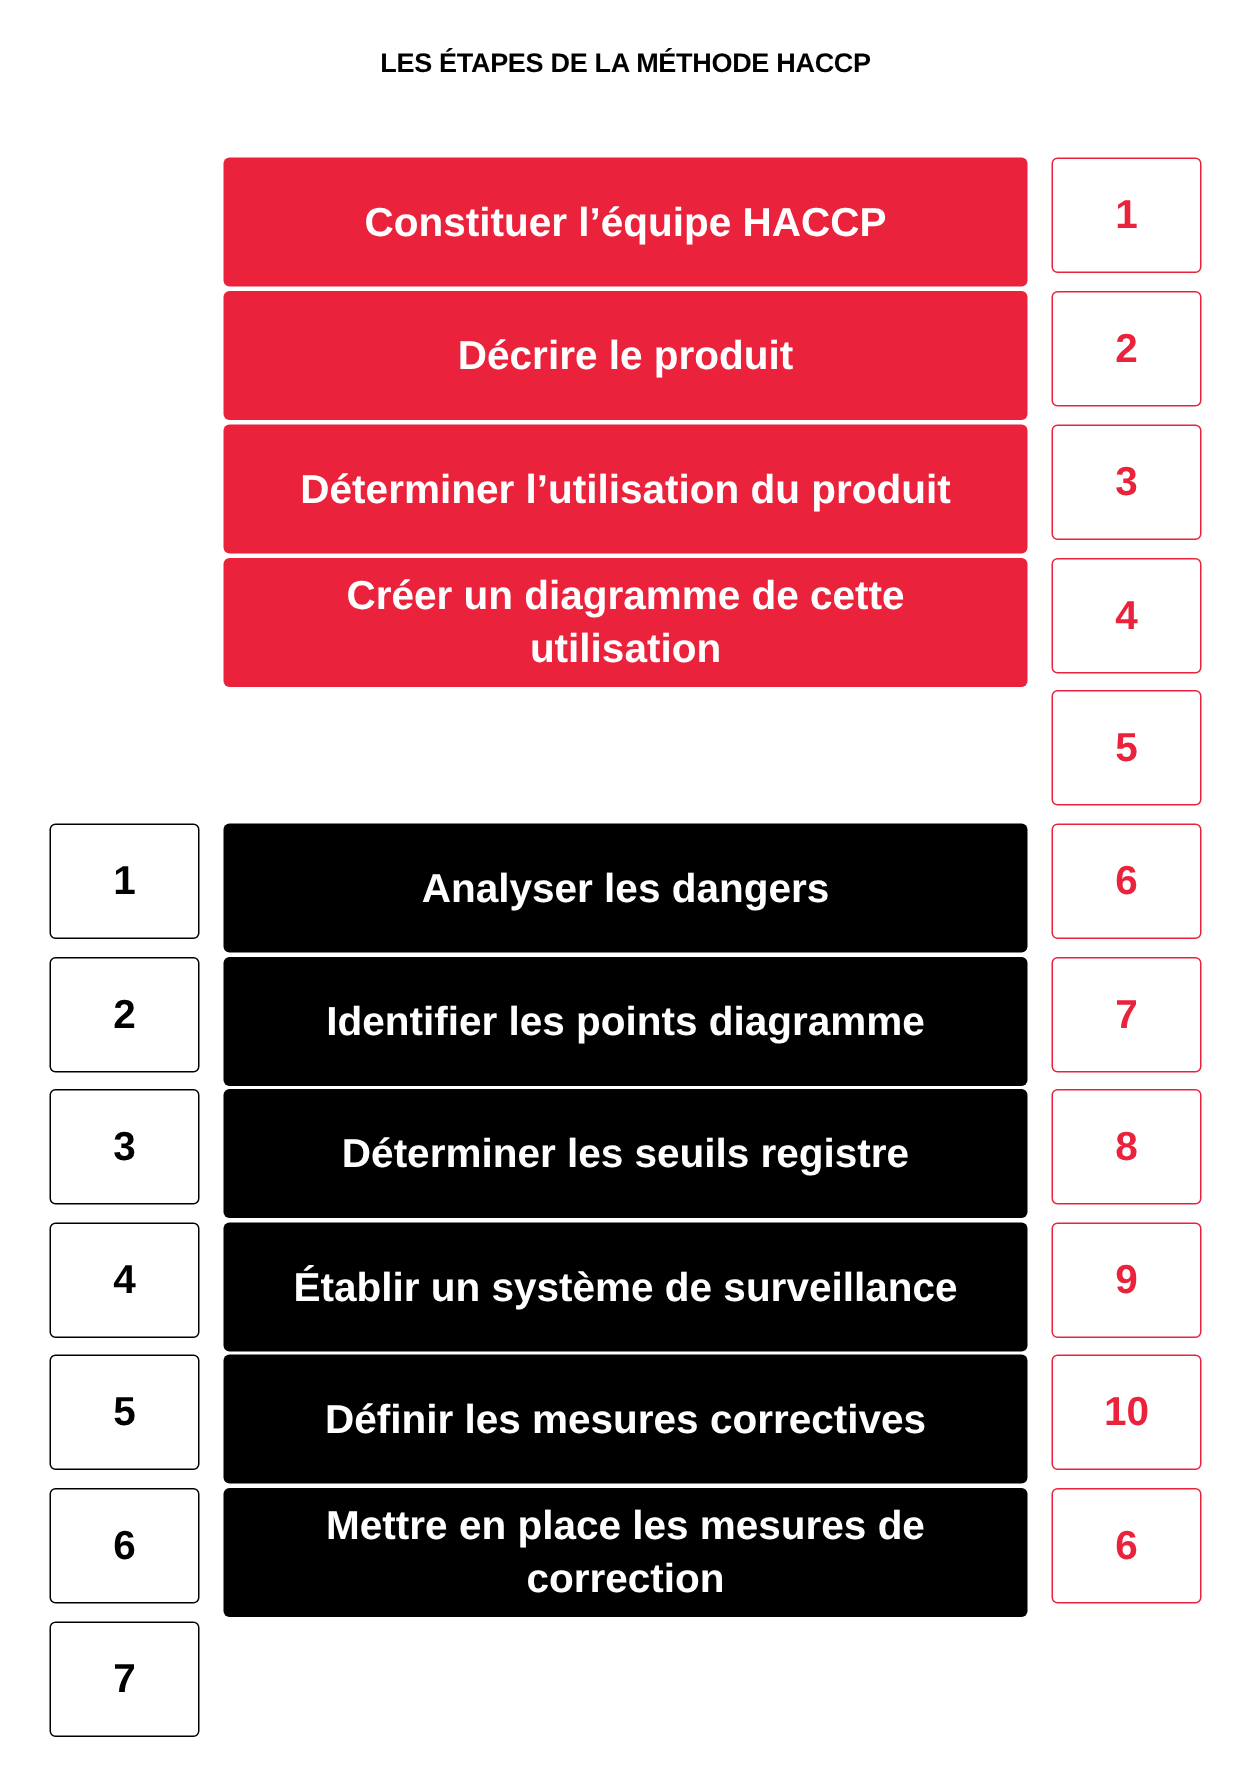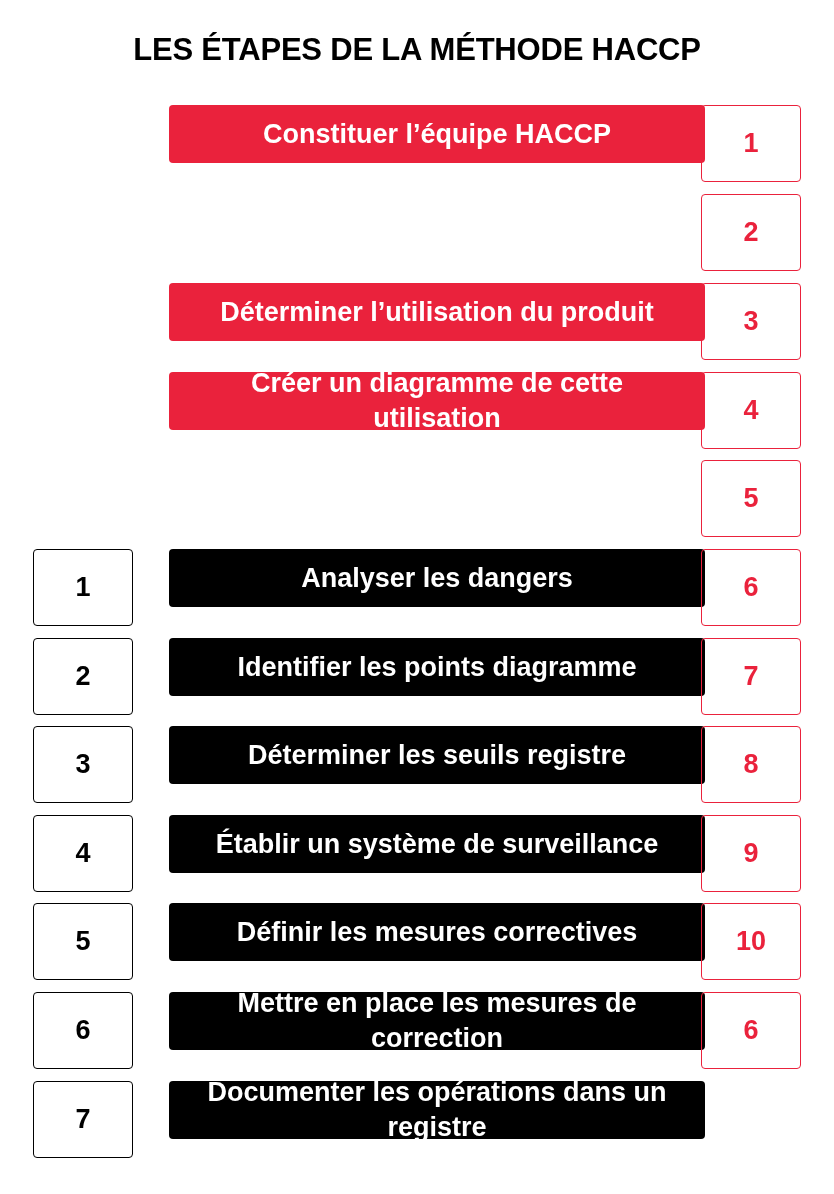--- a/index.html
+++ b/index.html
@@ -1,34 +1,35 @@
 <!DOCTYPE html>
 <html><head>
 <meta charset="utf-8">
 <style>
   html, body { margin: 0; padding: 0; background: #ffffff; }
   body { width: 834px; height: 1194px; position: relative; font-family: "Liberation Sans", "DejaVu Sans", sans-serif; }
-  .title { position: absolute; left: 0; top: 32px; width: 834px; text-align: center; font-size: 31px; font-weight: 700; color: #000; letter-spacing: -0.2px; }
+  .title { position: absolute; left: 0; top: 32px; width: 834px; text-align: center; font-size: 18px; font-weight: 700; color: #000; letter-spacing: -0.2px; }
   .row { position: absolute; left: 0; width: 834px; height: 77px; }
-  .main { position: absolute; left: 149px; width: 536px; height: 58px; top: 0; border-radius: 4px; display: flex; align-items: center; justify-content: center; text-align: center; color: #fff; font-weight: 700; font-size: 27px; line-height: 35px; padding: 0 18px; box-sizing: border-box; margin-left: 20px; }
+  .main { position: absolute; left: 149px; width: 536px; height: 86px; top: 0; border-radius: 4px; display: flex; align-items: center; justify-content: center; text-align: center; color: #fff; font-weight: 700; font-size: 27px; line-height: 35px; padding: 0 18px; box-sizing: border-box; }
   .main.red { background: #ea223c; }
   .main.black { background: #000000; }
   .num-right { position: absolute; left: 701px; width: 100px; height: 77px; top: 0; border: 1.5px solid #ea223c; border-radius: 4px; box-sizing: border-box; display: flex; align-items: center; justify-content: center; color: #ea223c; font-weight: 700; font-size: 27px; }
   .num-left { position: absolute; left: 33px; width: 100px; height: 77px; top: 0; border: 1.5px solid #000; border-radius: 4px; box-sizing: border-box; display: flex; align-items: center; justify-content: center; color: #000; font-weight: 700; font-size: 27px; }
 </style>
 </head>
 <body>
 
 <div class="title">LES ÉTAPES DE LA MÉTHODE HACCP</div>
 
 <div class="row" style="top:105px">
   <div class="main red">Constituer l’équipe HACCP</div>
   <div class="num-right">1</div>
 </div>
 <div class="row" style="top:194px">
+  <div class="main red">Décrire le produit</div>
   <div class="num-right">2</div>
 </div>
 <div class="row" style="top:283px">
   <div class="main red">Déterminer l’utilisation du produit</div>
   <div class="num-right">3</div>
 </div>
 <div class="row" style="top:372px">
   <div class="main red">Créer un diagramme de cette utilisation</div>
   <div class="num-right">4</div>
 </div>
@@ -60,14 +61,13 @@
   <div class="main black">Définir les mesures correctives</div>
   <div class="num-right">10</div>
 </div>
 <div class="row" style="top:992px">
   <div class="num-left">6</div>
   <div class="main black">Mettre en place les mesures de correction</div>
   <div class="num-right">6</div>
 </div>
 <div class="row" style="top:1081px">
   <div class="num-left">7</div>
-  <div class="main black">Documenter les opérations dans un registre</div>
 </div>
 
 </body></html>

